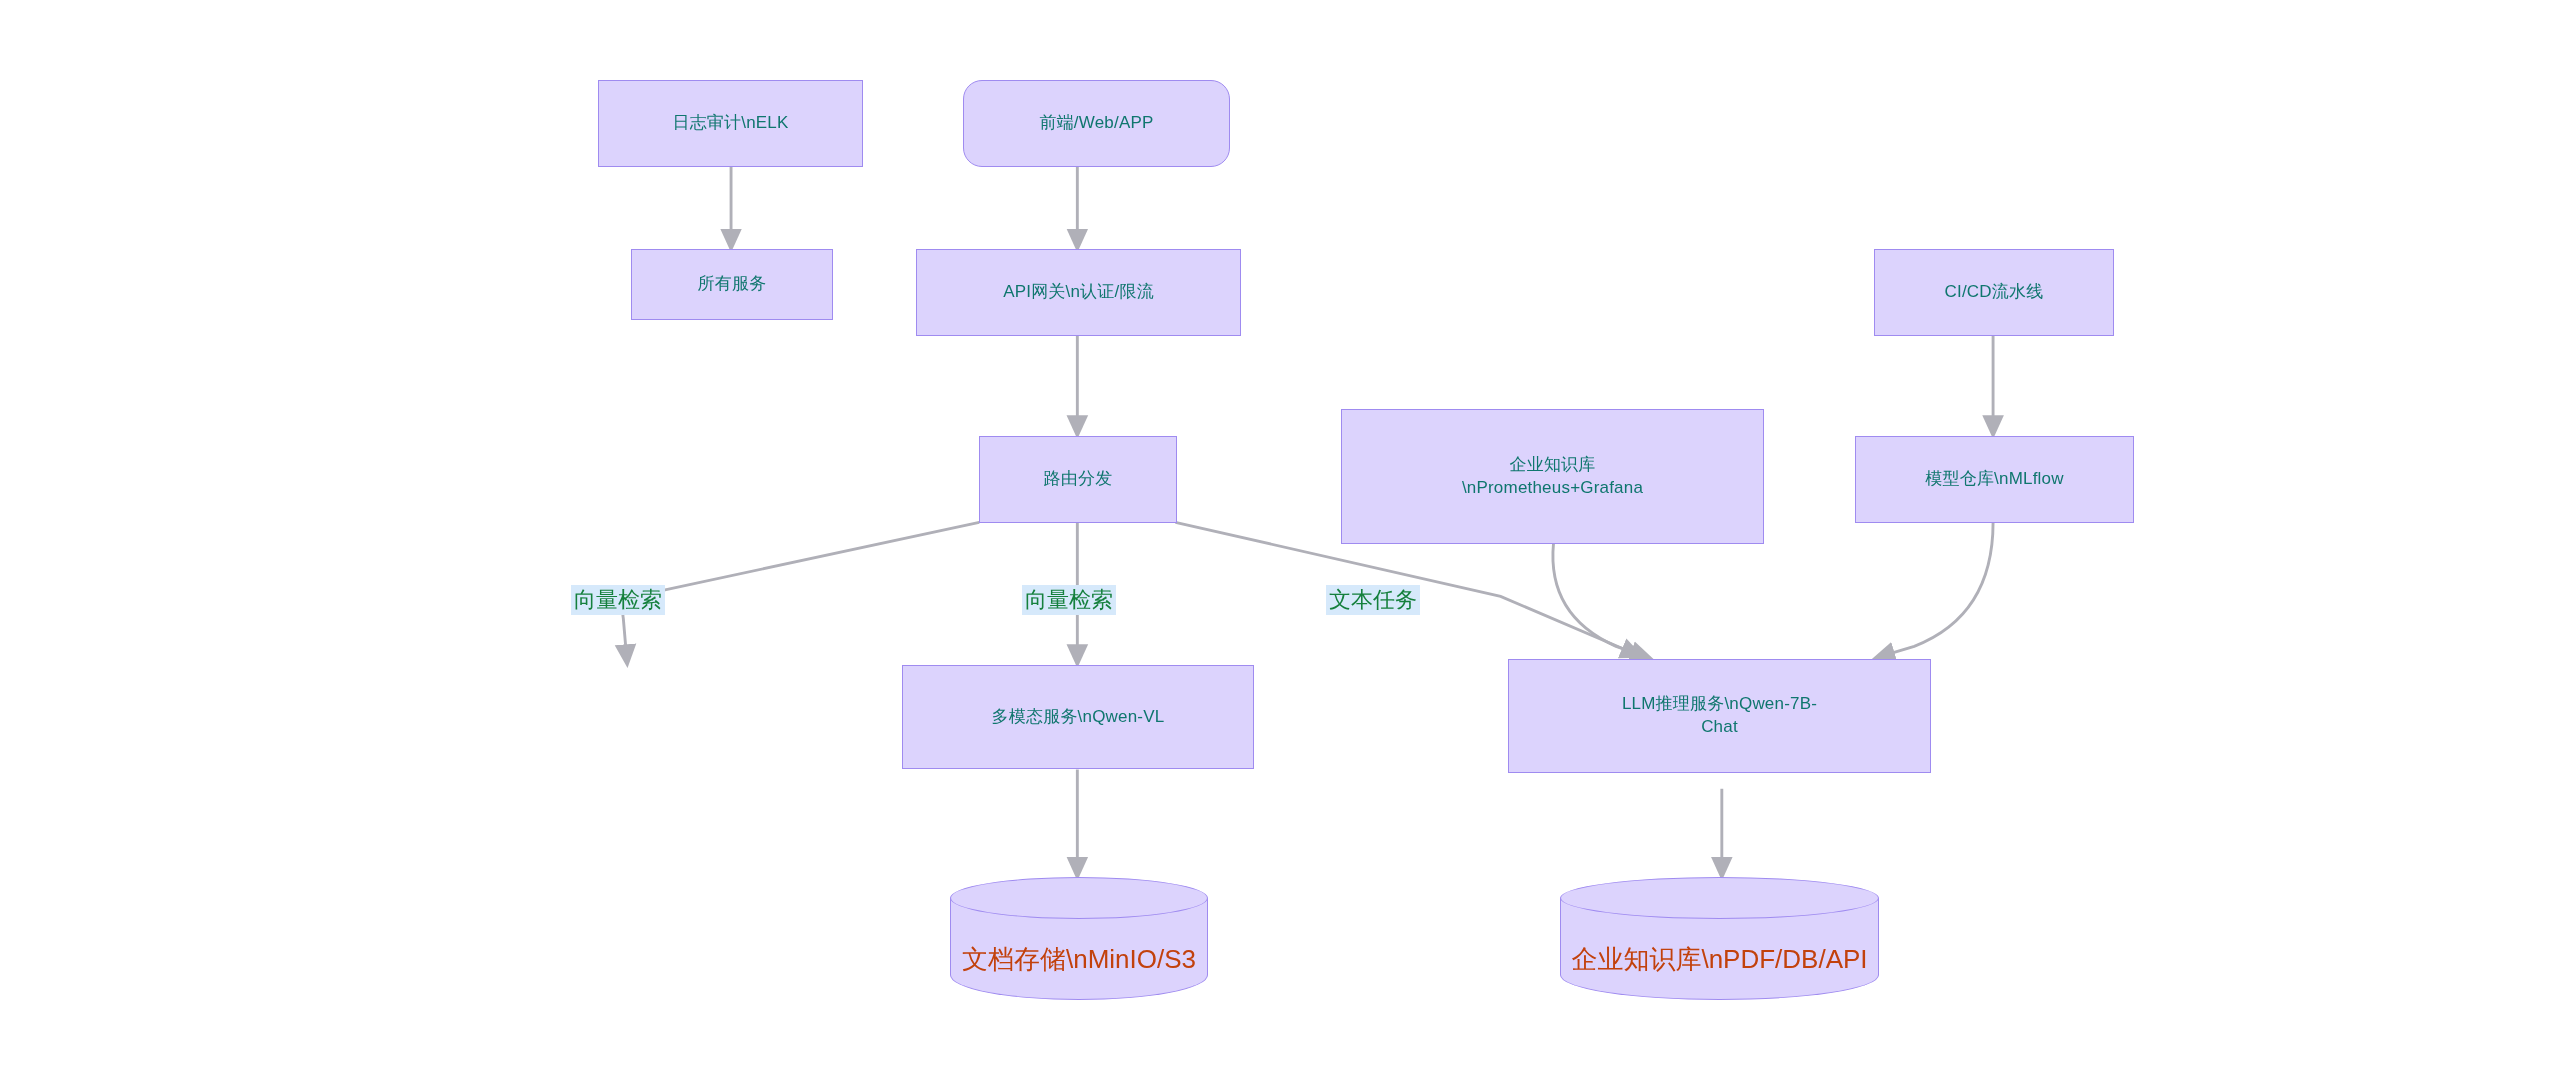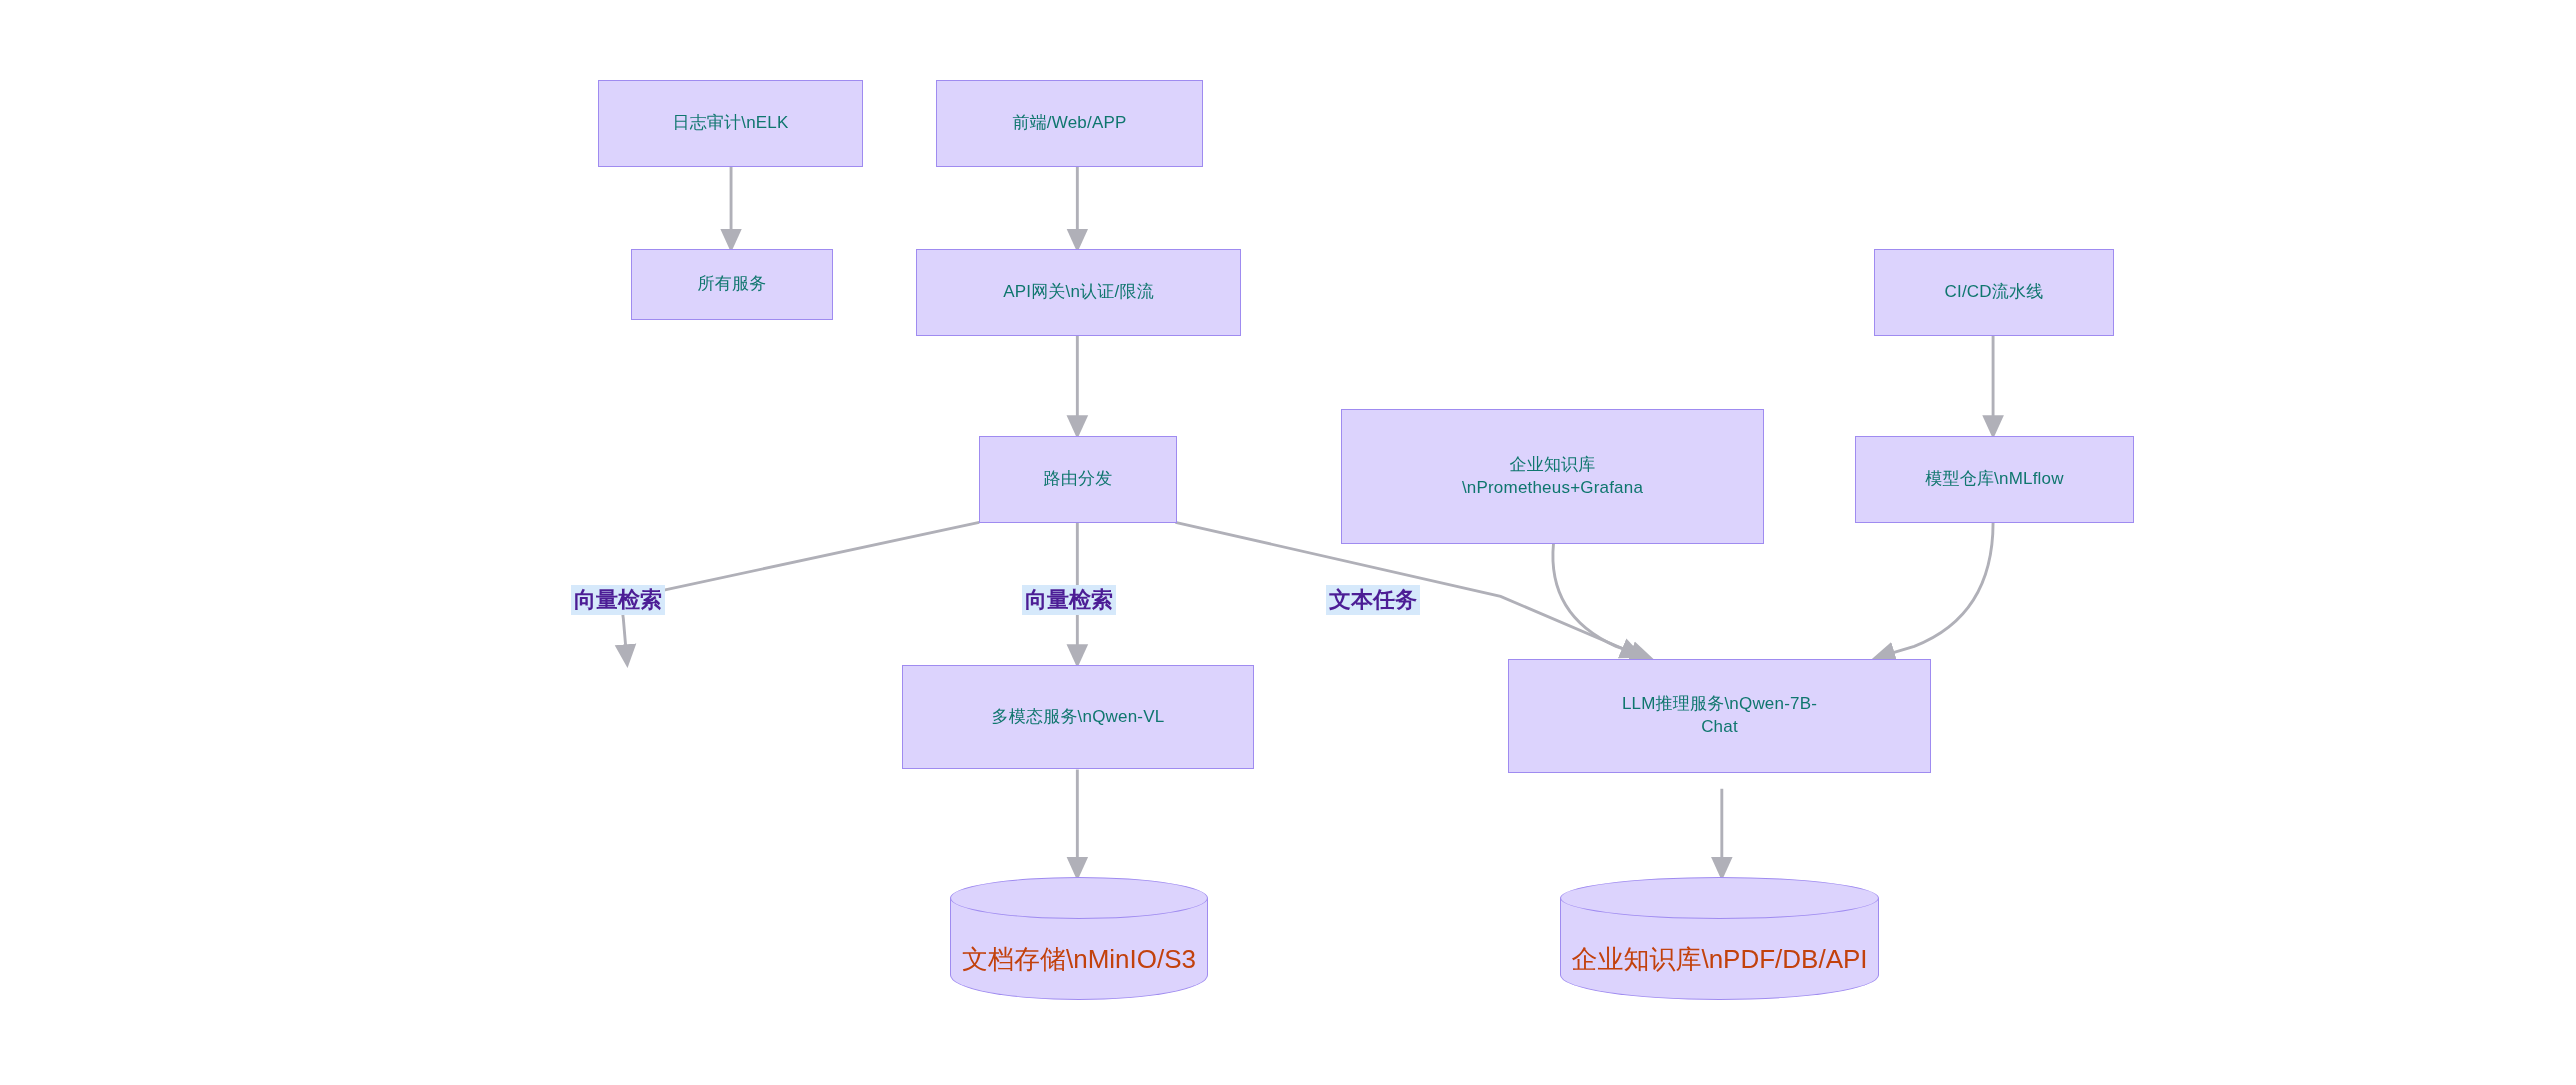--- a/index.html
+++ b/index.html
@@ -73,27 +73,26 @@
     justify-content:center;
     text-align:center;
     color:#c2410c;
     font-size:26px;
     line-height:1.3;
     padding:0 9.6px;
   }
   .edge-label{
     position:absolute;
     background:#d6e9fb;
-    color:#4c1d95;
+    color:#15803d;
     font-size:22px;
     line-height:1.2;
     padding:1.9px 2.9px;
     white-space:nowrap;
     box-sizing:border-box;
-    font-weight:bold;
   }
 </style>
 </head>
 <body>
 
 <div id="canvas">
 
   <svg id="edge-layer" viewBox="0 0 2678 1129" width="2576" height="1086" xmlns="http://www.w3.org/2000/svg">
     <defs>
       <marker id="ah" viewBox="0 0 12 12" refX="9" refY="6" markerWidth="9" markerHeight="9" orient="auto-start-reverse">
@@ -127,21 +126,21 @@
   </svg>
 
   <div class="node" style="left:598px; top:80px; width:265px; height:87px;">
     <span class="label">日志审计\nELK</span>
   </div>
 
   <div class="node" style="left:631px; top:249px; width:202px; height:71px;">
     <span class="label">所有服务</span>
   </div>
 
-  <div class="node" style="left:936px; top:80px; width:267px; height:87px;">
+  <div class="node" style="left:963px; top:80px; width:267px; height:87px;border-radius:19px;">
     <span class="label">前端/Web/APP</span>
   </div>
 
   <div class="node" style="left:916px; top:249px; width:325px; height:87px;">
     <span class="label">API网关\n认证/限流</span>
   </div>
 
   <div class="node" style="left:979px; top:436px; width:198px; height:87px;">
     <span class="label">路由分发</span>
   </div>

